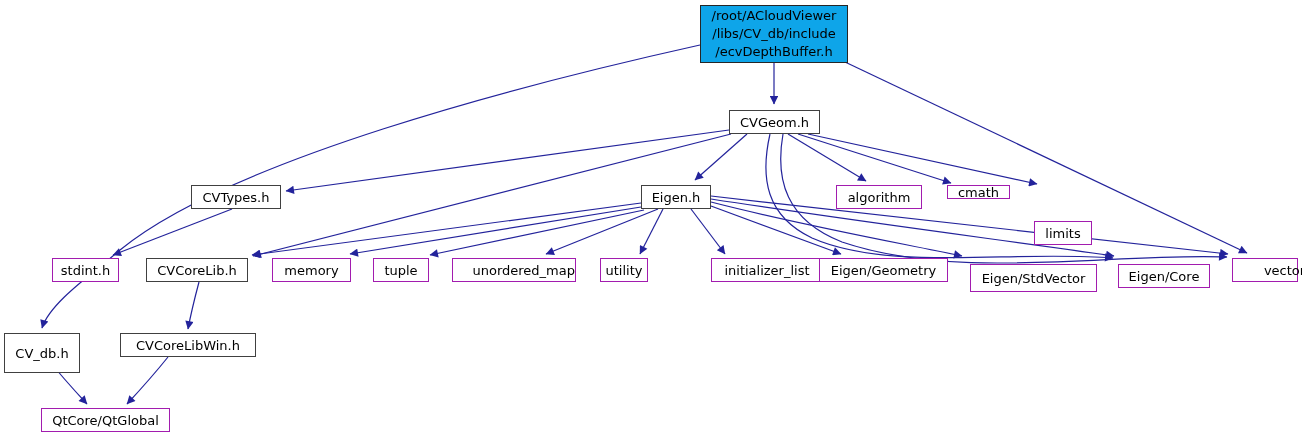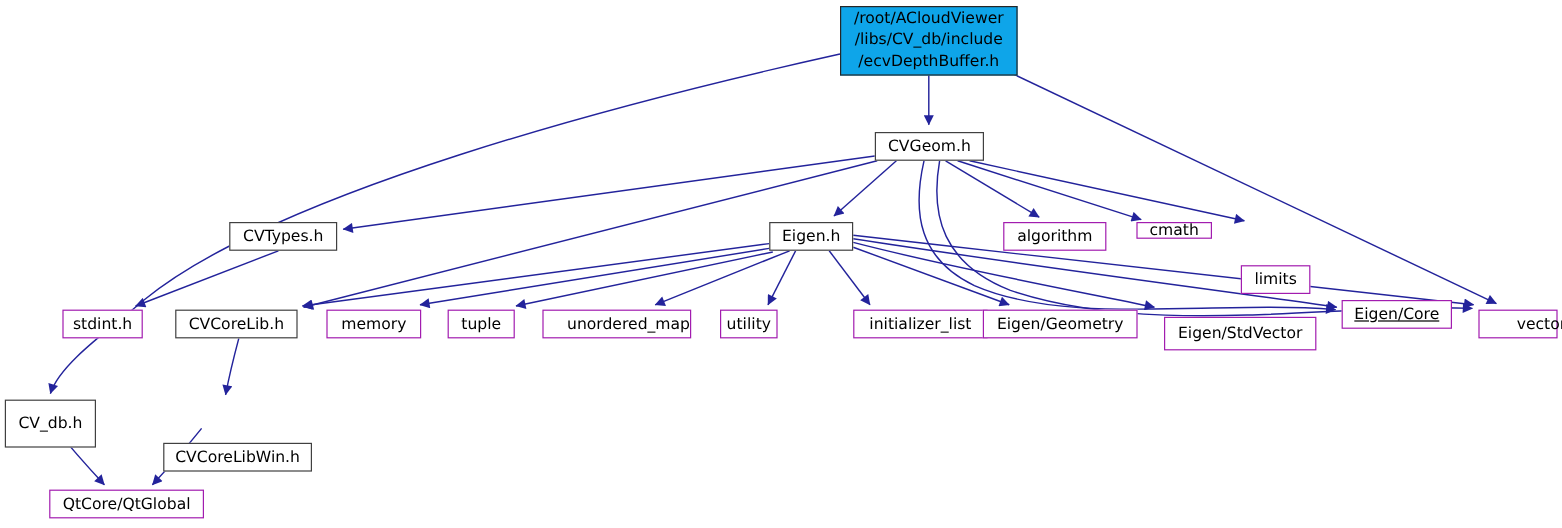--- a/index.html
+++ b/index.html
@@ -135,29 +135,29 @@
       </div>
       <div class="node external" style="left: 684px; top: 258px; width: 112px; height: 24px; margin-left: 27px;">
         <span>initializer_list</span>
       </div>
       <div class="node external" style="left: 819px; top: 258px; width: 129px; height: 24px;">
         <span>Eigen/Geometry</span>
       </div>
       <div class="node external" style="left: 970px; top: 264px; width: 127px; height: 28px; justify-content: center;">
         <span>Eigen/StdVector</span>
       </div>
-      <div class="node external" style="left: 1118px; top: 250px; width: 92px; height: 24px; text-decoration: underline;">
+      <div class="node external" style="left: 1118px; top: 264px; width: 92px; height: 24px;">
         <span>Eigen/Core</span>
       </div>
       <div class="node external" style="left: 1232px; top: 258px; width: 66px; height: 24px; padding-left: 39px;">
         <span>vector</span>
       </div>
       <div class="node linked" style="left: 4px; top: 333px; width: 76px; height: 40px;">
         <span>CV_db.h</span>
       </div>
-      <div class="node linked" style="left: 136px; top: 333px; width: 124px; height: 24px; margin-top: 36px;">
+      <div class="node linked" style="left: 120px; top: 333px; width: 136px; height: 24px;">
         <span>CVCoreLibWin.h</span>
       </div>
       <div class="node external" style="left: 41px; top: 408px; width: 129px; height: 24px;">
         <span>QtCore/QtGlobal</span>
       </div>
     </div>
 </div>
 
 </body></html>

